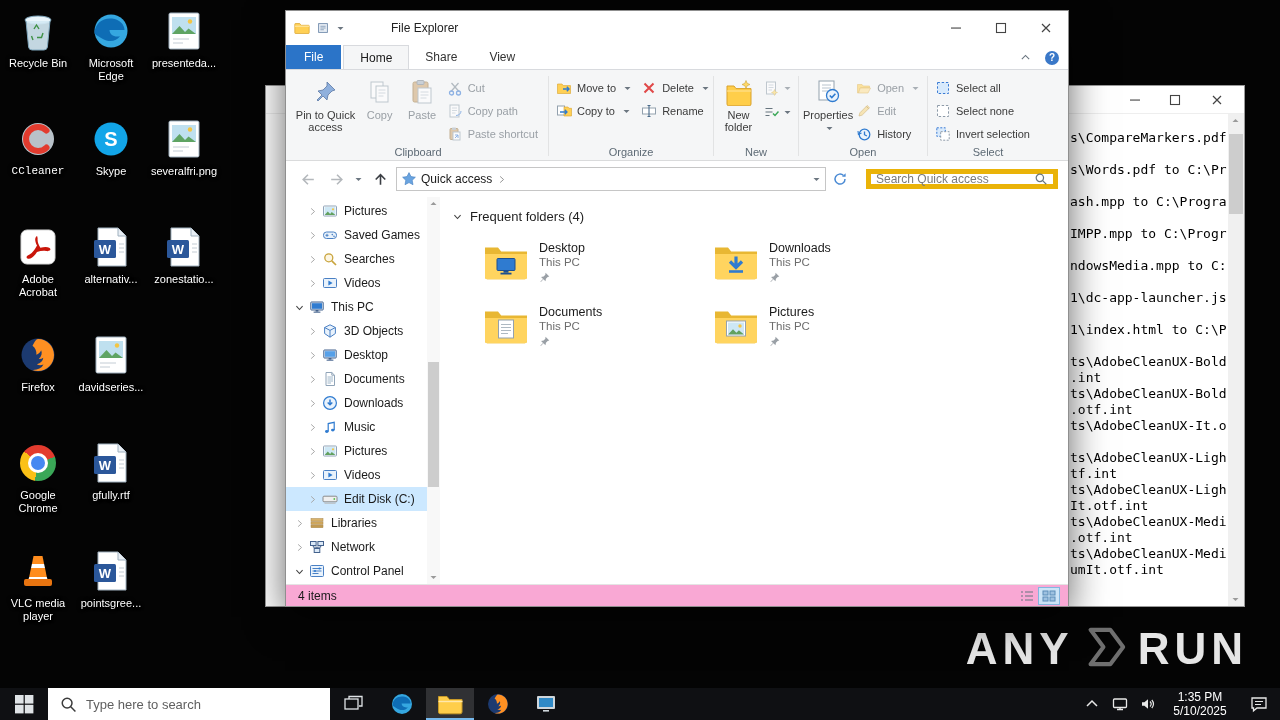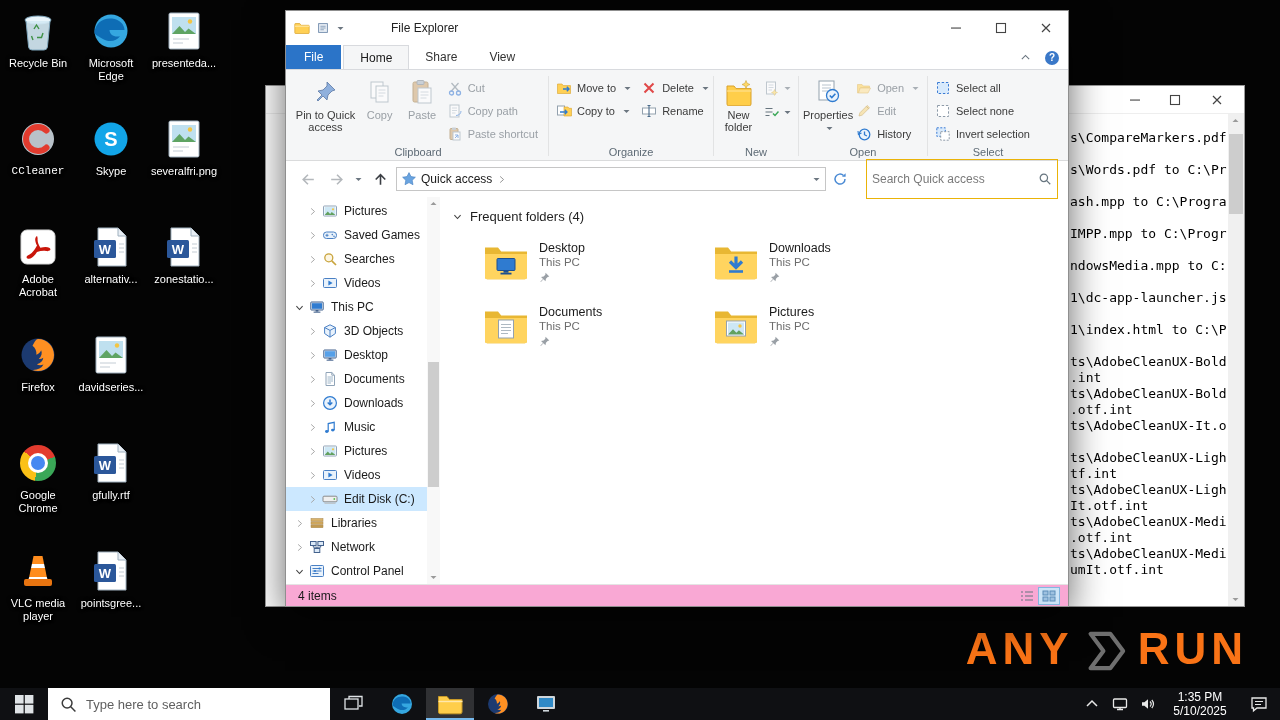--- a/index.html
+++ b/index.html
@@ -28,22 +28,22 @@
   #bg-min{right:96px;} #bg-max{right:56px;} #bg-close{right:14px;}
   #bg-left-lines{position:absolute;left:0;top:76px;width:20px;overflow:hidden;}
   .strip-line{font-family:"DejaVu Sans Mono","Liberation Mono",monospace;font-size:12px;line-height:22px;color:#111;padding-left:19px;white-space:pre;}
   #bg-right-lines{position:absolute;left:804px;top:44px;right:17px;bottom:2px;overflow:hidden;}
   .console-line{font-family:"DejaVu Sans Mono","Liberation Mono",monospace;font-size:13px;line-height:16px;color:#000;white-space:pre;}
   .bg-scrollbar{position:absolute;top:28px;right:0;bottom:0;width:16px;background:#f0f0f0;}
   .bg-scroll-up{position:absolute;top:2px;left:3px;} .bg-scroll-down{position:absolute;bottom:2px;left:3px;}
   .bg-thumb{position:absolute;top:20px;left:1px;width:14px;height:80px;background:#cdcdcd;}
 
   
-  #watermark{position:absolute;right:32px;bottom:46px;display:flex;align-items:flex-end;gap:8px;z-index:1;
-    color:#f97316;font-size:44px;font-weight:bold;letter-spacing:5px;}
+  #watermark{position:absolute;right:32px;bottom:46px;display:flex;align-items:flex-start;gap:8px;z-index:1;
+    color:#e5e5e5;font-size:44px;font-weight:bold;letter-spacing:5px;}
   .wm-logo{display:flex;align-items:center;}
 
   
   #explorer{position:absolute;left:285px;top:10px;width:784px;height:597px;background:#fff;
     border:1px solid #8f8f8f;z-index:3;box-shadow:0 10px 36px rgba(0,0,0,.6);}
   .ex-titlebar{height:34px;display:flex;align-items:center;padding-left:8px;}
   .qat-icon{margin-right:6px;} .qat-btn{margin-right:6px;display:flex;align-items:center;}
   .ex-title{font-size:12px;color:#222;margin-left:40px;}
   .wbtn{width:45px;height:33px;display:flex;align-items:center;justify-content:center;}
 
@@ -66,21 +66,21 @@
   .minibtn{display:flex;align-items:center;gap:2px;height:22px;padding:0 2px;cursor:pointer;}
   .dis .blabel{color:#9aa0a6;} .smallbtn.dis{color:#9aa0a6;}
   .dis svg{opacity:.55;}
   .dd{display:flex;align-items:center;margin-left:2px;}
 
   .ex-address{height:36px;display:flex;align-items:center;padding:0 8px;background:#fff;}
   .navb{width:28px;height:24px;display:flex;align-items:center;justify-content:center;}
   .navb.sm{width:16px;}
   .addr-box{width:430px;height:24px;border:1px solid #c6c6c6;display:flex;align-items:center;padding:0 4px;margin-left:2px;}
   .addr-text{font-size:12px;color:#1a1a1a;margin:0 4px;}
-  .search-box{width:192px;height:40px;border:1px solid #eab308;display:flex;align-items:center;padding:0 5px;margin-left:12px;}
+  .search-box{width:192px;height:20px;border:5px solid #eab308;display:flex;align-items:center;padding:0 5px;margin-left:12px;}
   .search-box input{border:none;outline:none;flex:1;font-size:12px;color:#333;min-width:0;background:transparent;}
   .search-box input::placeholder{color:#7a7a7a;}
 
   .ex-main{position:absolute;top:186px;left:0;right:0;bottom:22px;display:flex;overflow:hidden;}
   #nav-pane{width:154px;position:relative;overflow:hidden;}
   #nav-list{padding-top:2px;}
   .nav-item{height:24px;display:flex;align-items:center;font-size:12px;color:#1a1a1a;cursor:pointer;}
   .nav-item.sel{background:#cce8ff;}
   .nav-chev{width:12px;display:flex;align-items:center;}
   .nav-ic{width:18px;display:flex;align-items:center;justify-content:center;margin-left:2px;}

